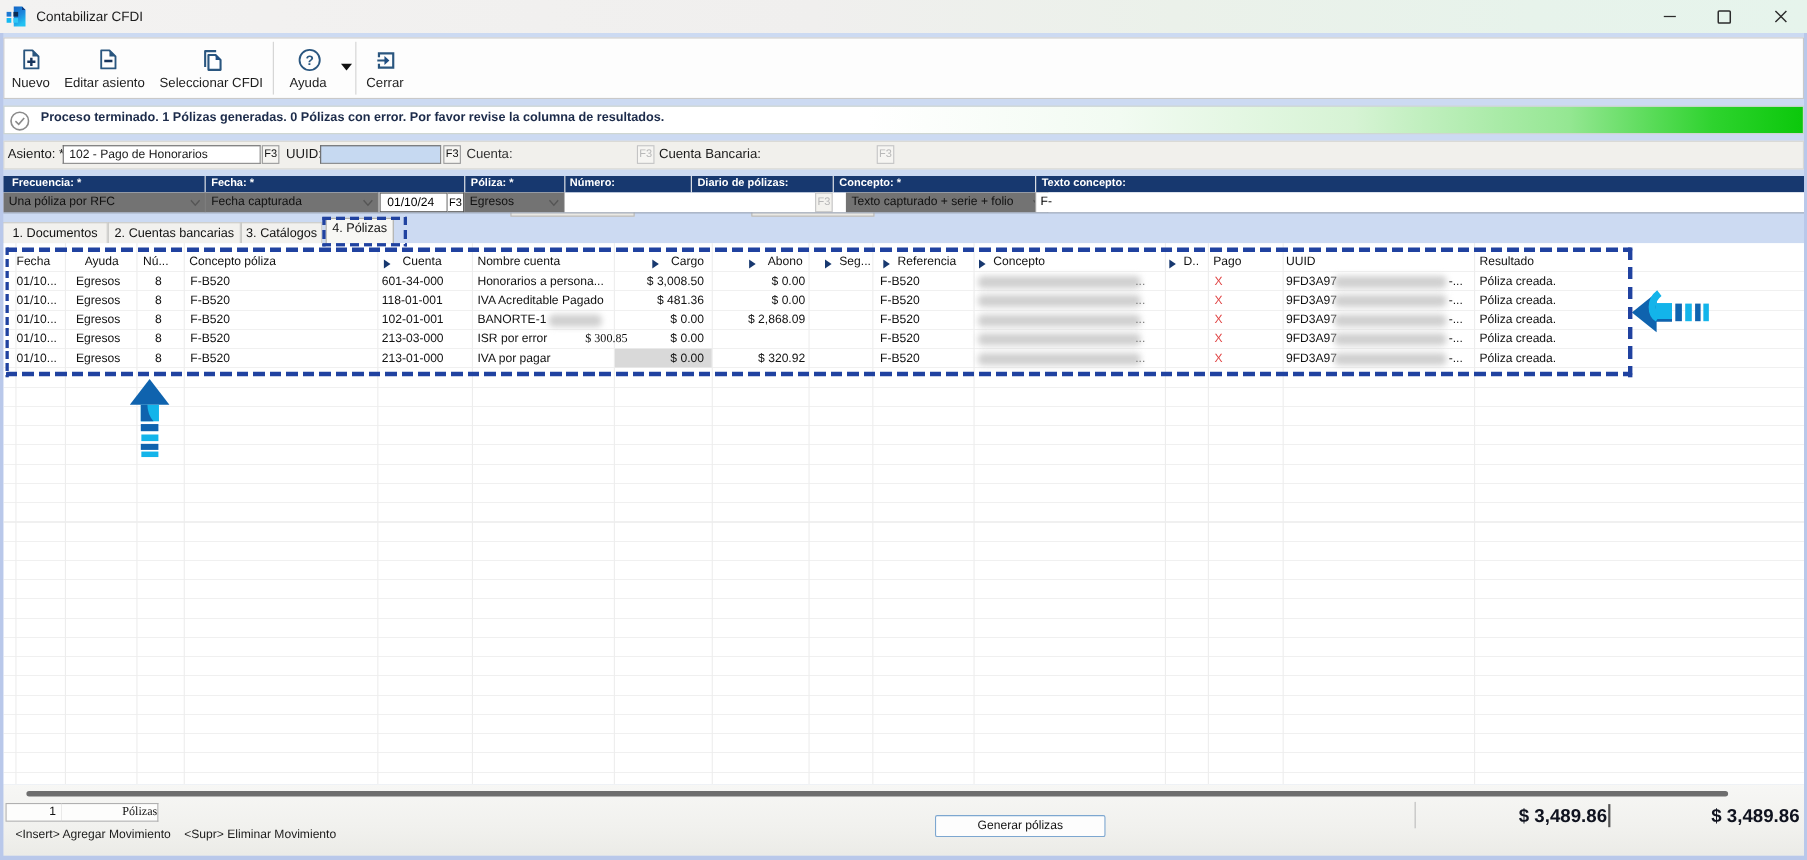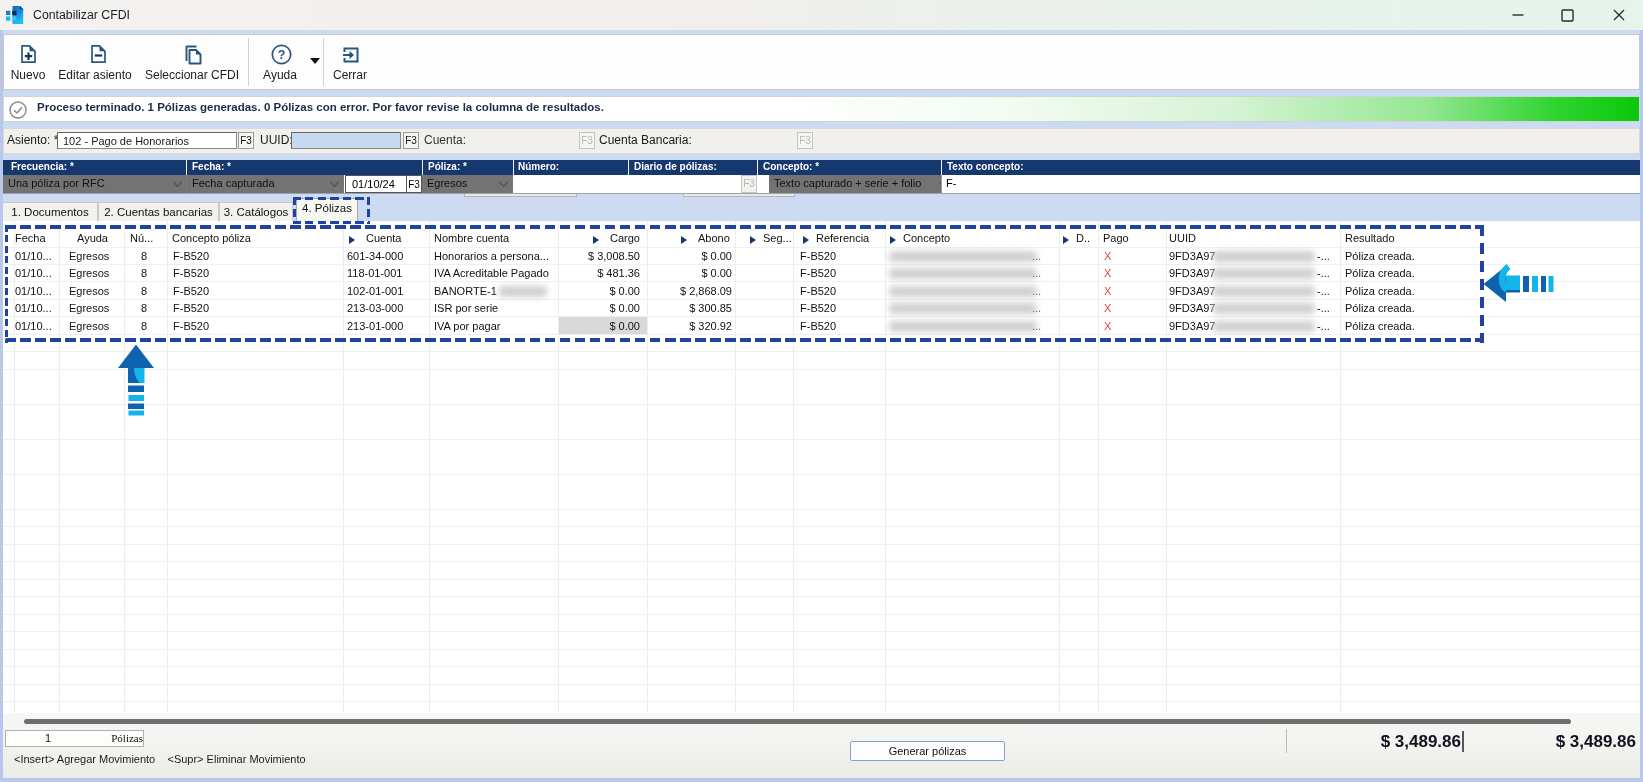--- a/index.html
+++ b/index.html
@@ -303,23 +303,23 @@
   <div class="cell" style="left:1169px; top:285px;">9FD3A97</div>
   <div class="blur" style="left:1213px; top:286px; width:102px; height:11px;"></div>
   <div class="cell" style="left:1317px; top:285px;">-...</div>
   <div class="cell" style="left:1345px; top:285px;">Póliza creada.</div>
 
   <div class="cell" style="left:15px; top:302px;">01/10...</div>
   <div class="cell" style="left:69px; top:302px;">Egresos</div>
   <div class="cell" style="left:141px; top:302px;">8</div>
   <div class="cell" style="left:173px; top:302px;">F-B520</div>
   <div class="cell" style="left:347px; top:302px;">213-03-000</div>
-  <div class="cell" style="left:434px; top:302px;">ISR por serie</div>
+  <div class="cell" style="left:434px; top:302px;">ISR por error</div>
   <div class="cell" style="left:440px; top:302px; width:200px; text-align:right;">$ 0.00</div>
-  <div class="cell" style="left:532px; top:302px; width:200px; text-align:right;">$ 300.85</div>
+  <div class="cell" style="left:532px; top:302px; width:200px; font-family:Liberation Serif, serif;">$ 300.85</div>
   <div class="cell" style="left:800px; top:302px;">F-B520</div>
   <div class="blur" style="left:889px; top:303px; width:148px; height:11px;"></div>
   <div class="cell" style="left:1032px; top:302px; color:#777;">...</div>
   <div class="cell" style="left:1104px; top:302px; color:#e04545;">X</div>
   <div class="cell" style="left:1169px; top:302px;">9FD3A97</div>
   <div class="blur" style="left:1213px; top:303px; width:102px; height:11px;"></div>
   <div class="cell" style="left:1317px; top:302px;">-...</div>
   <div class="cell" style="left:1345px; top:302px;">Póliza creada.</div>
 
   <div class="cell" style="left:15px; top:320px;">01/10...</div>

